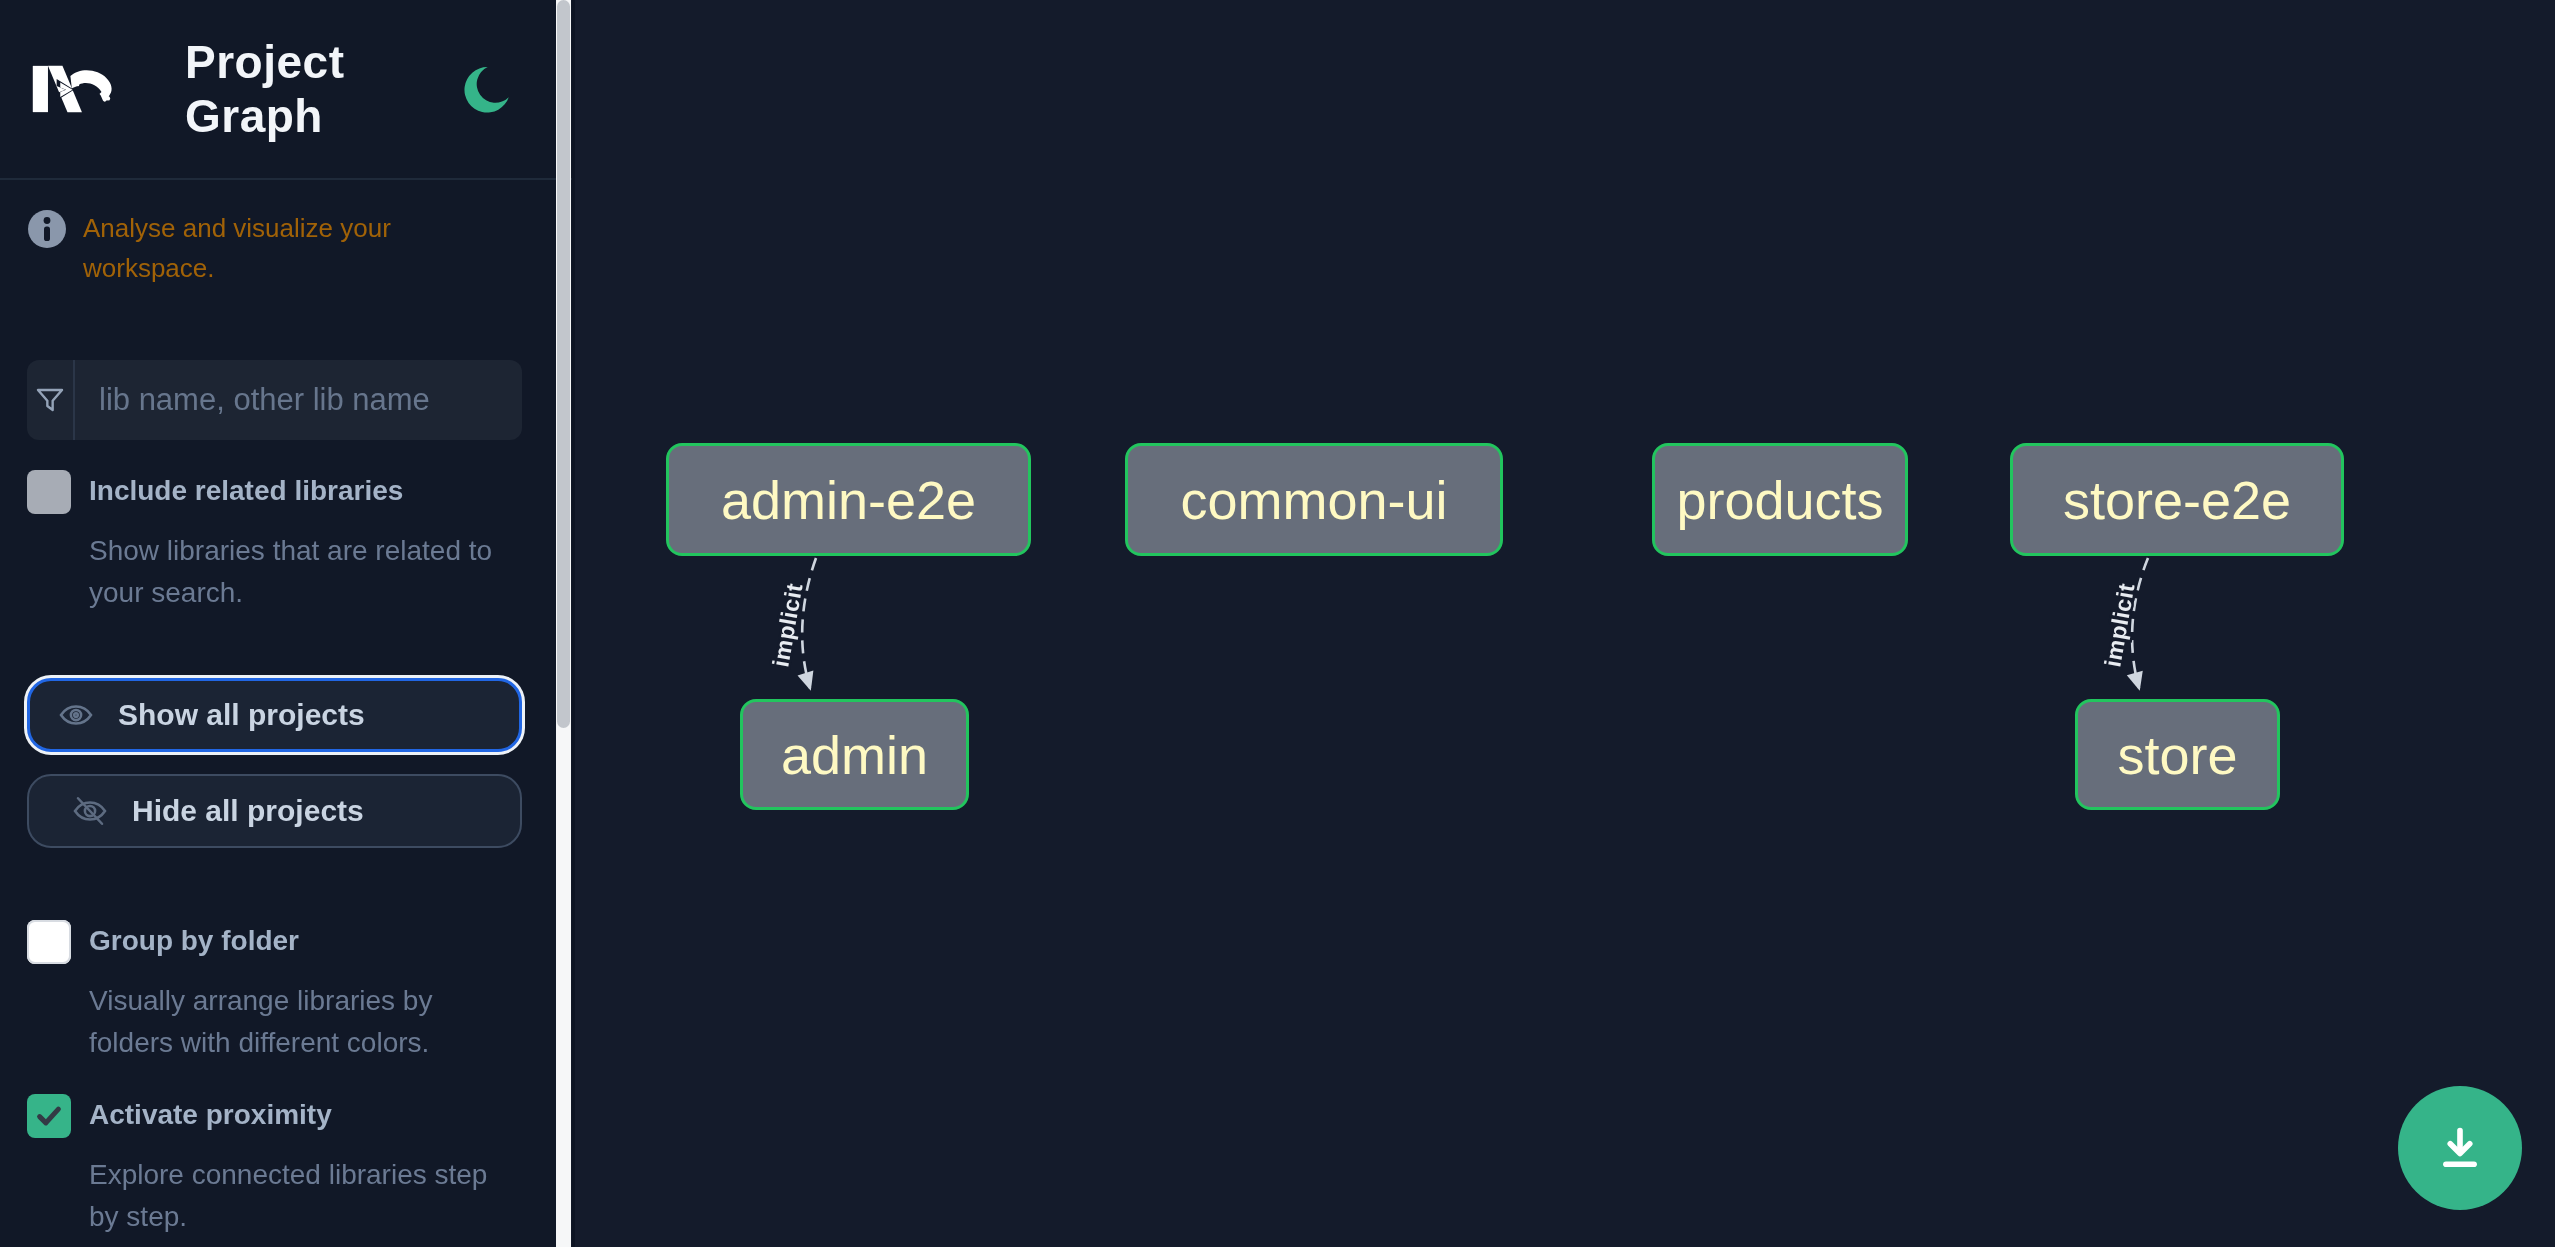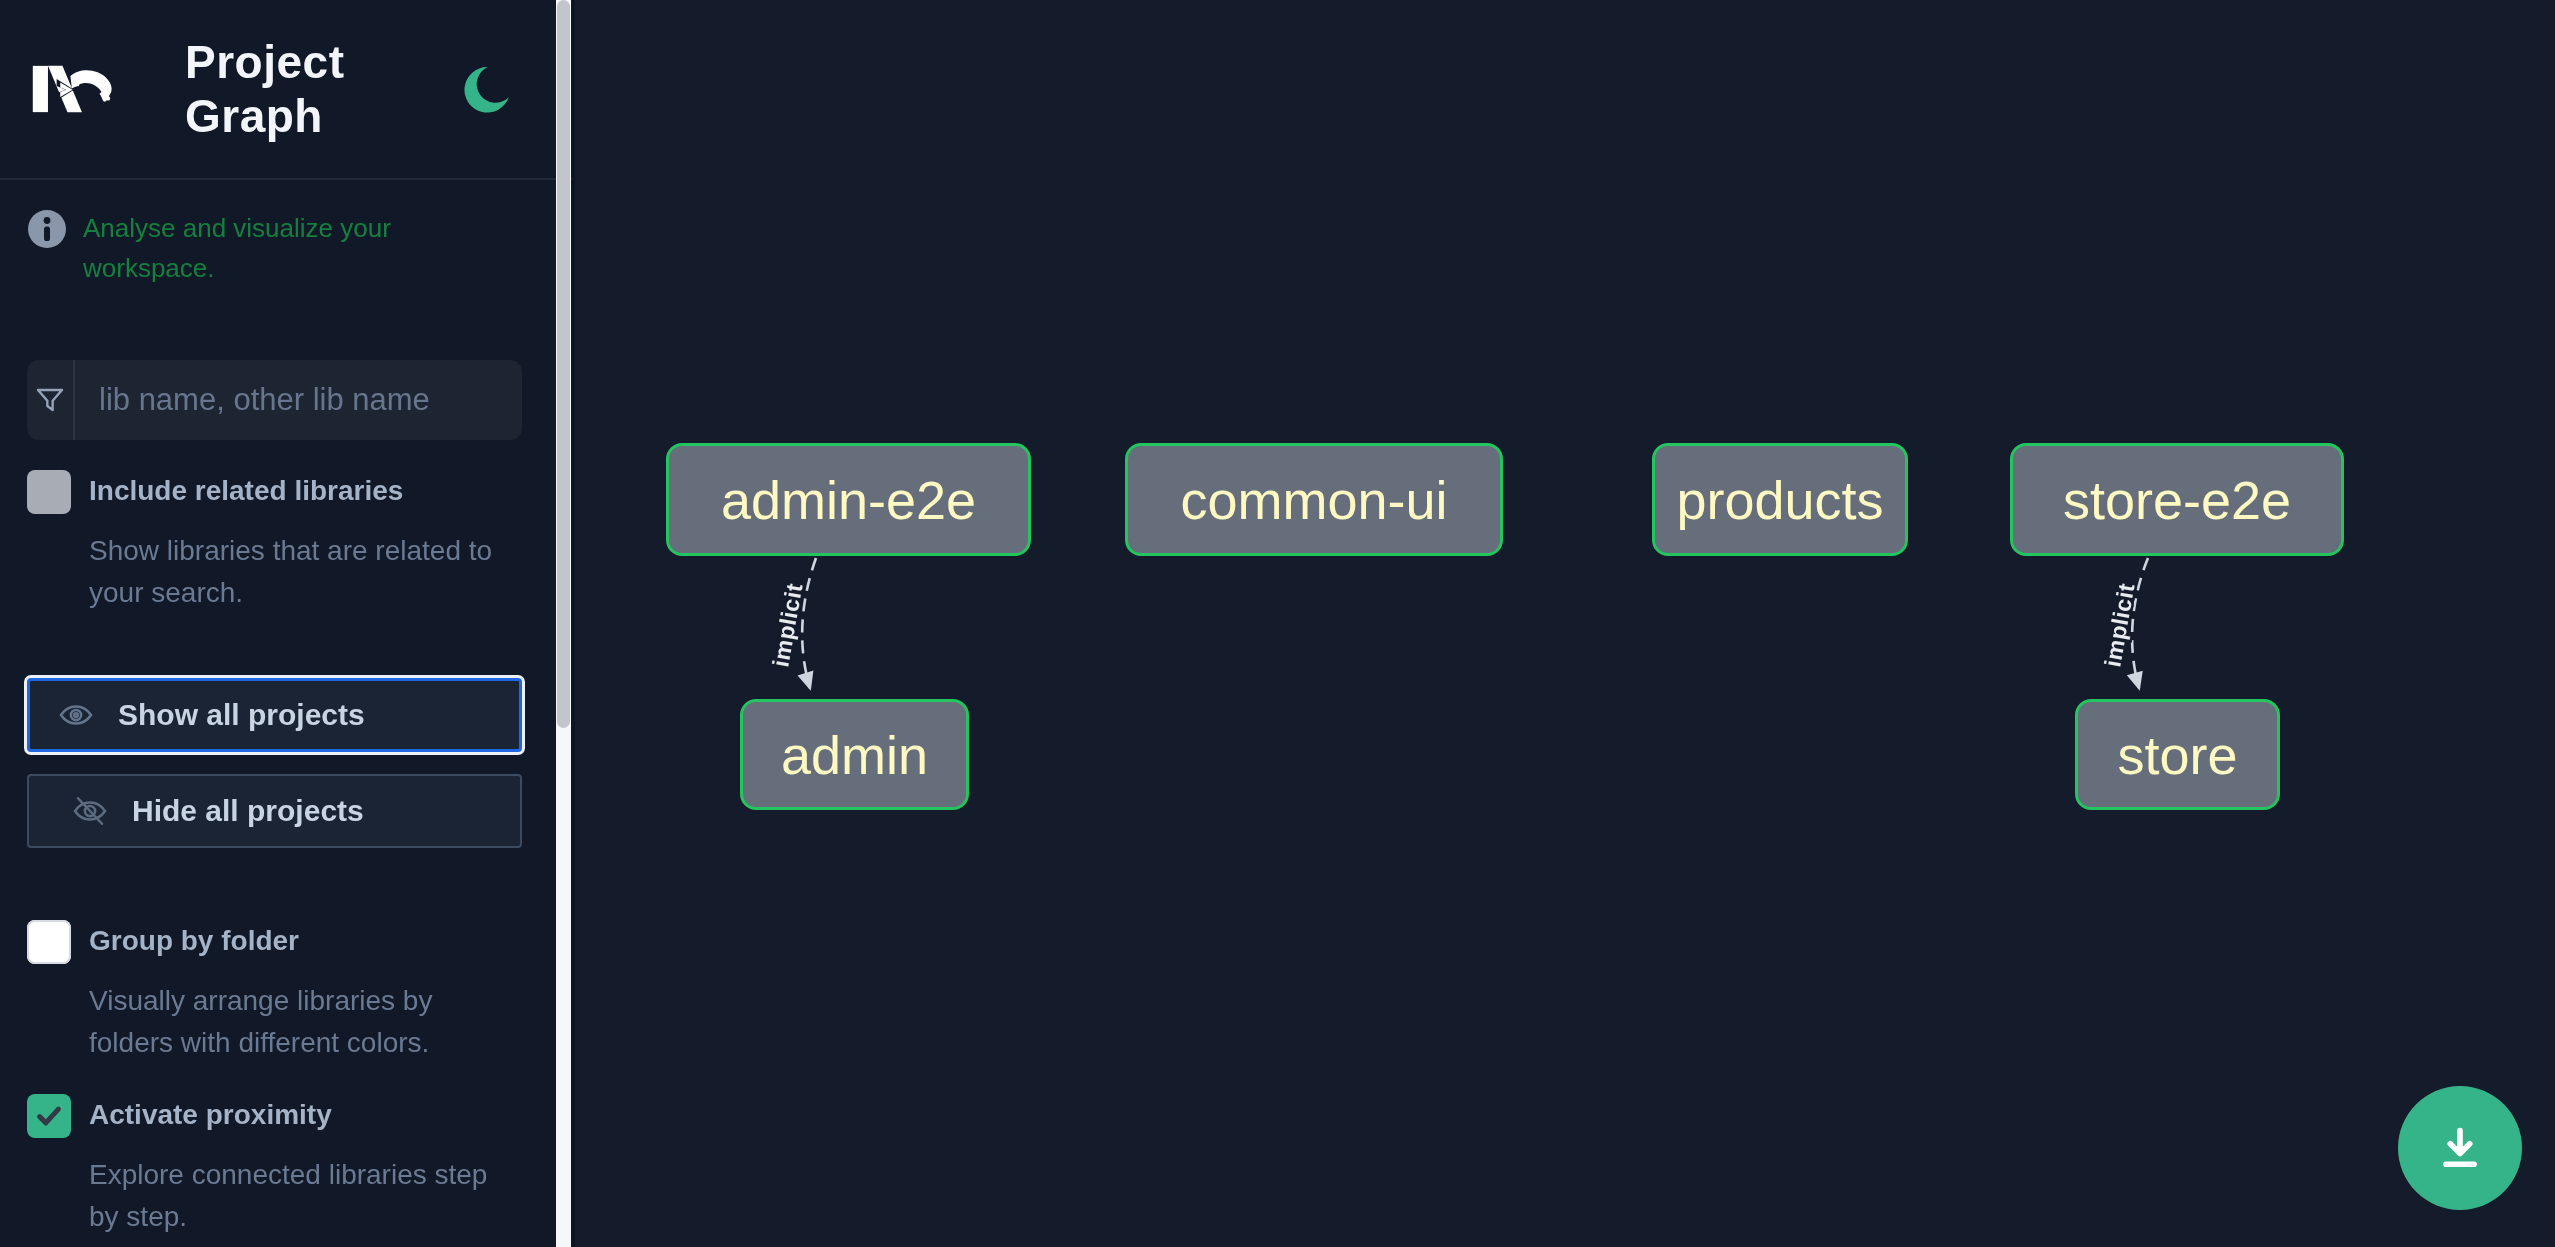--- a/index.html
+++ b/index.html
@@ -10,36 +10,36 @@
   .sidebar { position:absolute; left:0; top:0; width:572px; height:1247px; background:#111827; z-index:5; }
   .sb-header { height:180px; display:flex; align-items:center; padding:0 60px 0 27px; border-bottom:2px solid #1f2a3a; }
   .nx-logo { width:94px; height:70px; flex:0 0 auto; }
   .sb-title { font-size:46px; font-weight:700; color:#f2f5f9; margin-left:64px; letter-spacing:0.5px; }
   .theme-toggle { margin-left:auto; background:none; border:none; cursor:pointer; width:56px; height:56px; display:flex; align-items:center; justify-content:center; }
 
   .sb-content { padding:0 50px 0 27px; }
 
   .intro-row { display:flex; align-items:flex-start; gap:16px; margin-top:28px; }
   .intro-row svg { flex:0 0 auto; margin-top:1px; }
-  .intro-text { font-size:26px; color:#15803d; line-height:40px; }
+  .intro-text { font-size:26px; color:#a16207; line-height:40px; }
 
   .search-box { margin-top:72px; height:80px; background:#1d2533; border-radius:12px; display:flex; align-items:stretch; overflow:hidden; }
   .search-icon-cell { width:68px; display:flex; align-items:center; justify-content:center; border-right:2px solid #2b3648; }
   .search-input { flex:1; background:transparent; border:none; outline:none; color:#d7dee8; font-size:31px; padding:0 24px; font-family:"Liberation Sans", sans-serif; }
   .search-input::placeholder { color:#67768d; opacity:1; }
 
   .option { display:grid; grid-template-columns:44px 1fr; column-gap:18px; margin-top:28px; align-items:start; }
   .cb { width:44px; height:44px; border-radius:8px; margin-top:2px; cursor:pointer; display:flex; align-items:center; justify-content:center; }
   .cb-disabled { background:#a7acb5; }
   .cb-unchecked { background:#ffffff; box-shadow:inset 0 0 0 2px #d8dce2; }
   .cb-checked { background:#36b489; }
   .opt-label { font-size:28px; font-weight:700; color:#a4b3c7; line-height:46px; }
   .opt-desc { font-size:28px; color:#6b7a93; line-height:42px; max-width:445px; margin-top:16px; }
 
-  .sb-btn { width:100%; height:74px; margin-top:64px; background:#1b2434; border:2px solid #3d4b61; border-radius:4px; display:flex; align-items:center; gap:24px; padding:0 28px; cursor:pointer; }
+  .sb-btn { width:100%; height:74px; margin-top:64px; background:#1b2434; border:2px solid #3d4b61; border-radius:24px; display:flex; align-items:center; gap:24px; padding:0 28px; cursor:pointer; }
   .sb-btn + .sb-btn { margin-top:22px;padding-left:43px; }
   .sb-btn span { font-size:30px; font-weight:600; color:#c9d4e2; }
   .sb-btn.focused { border:3px solid #2166e3; box-shadow:0 0 0 3px #eef2f7; }
 
   .stepper { margin:38px 0 0 80px; width:335px; height:70px; border:2px solid #3d4b61; border-radius:12px; display:flex; overflow:hidden; }
   .step-btn { width:98px; background:transparent; border:none; color:#cbd6e4; font-size:38px; cursor:pointer; font-family:"Liberation Sans", sans-serif; }
   .step-value { flex:1; border-left:2px solid #3d4b61; border-right:2px solid #3d4b61; display:flex; align-items:center; justify-content:center; color:#cbd6e4; font-size:34px; font-family:"Liberation Mono", monospace; }
 
   .sb-scrollbar { position:absolute; top:0; right:1px; width:15px; height:100%; background:#f6f7f8; }
   .sb-scroll-thumb { position:absolute; top:0; left:1px; width:13px; height:728px; background:#c2c6cc; border-radius:7px; }

